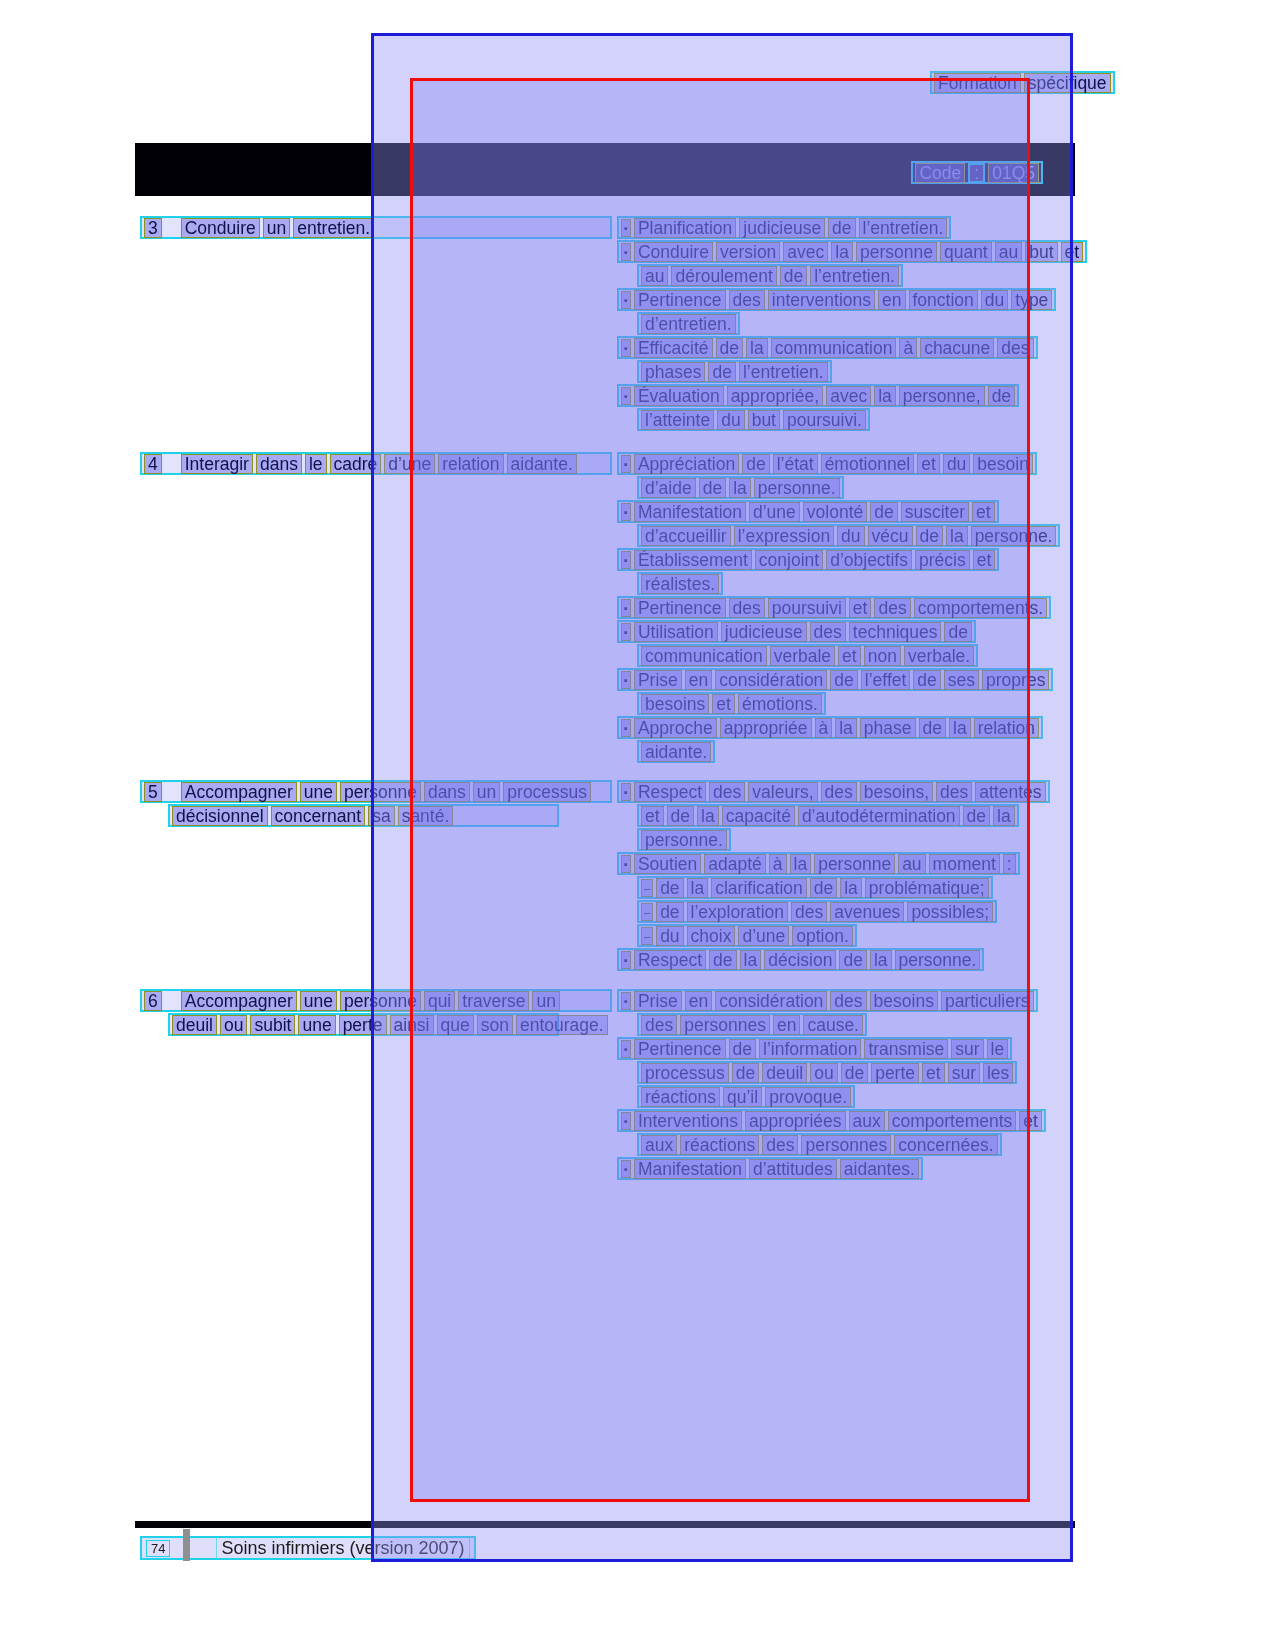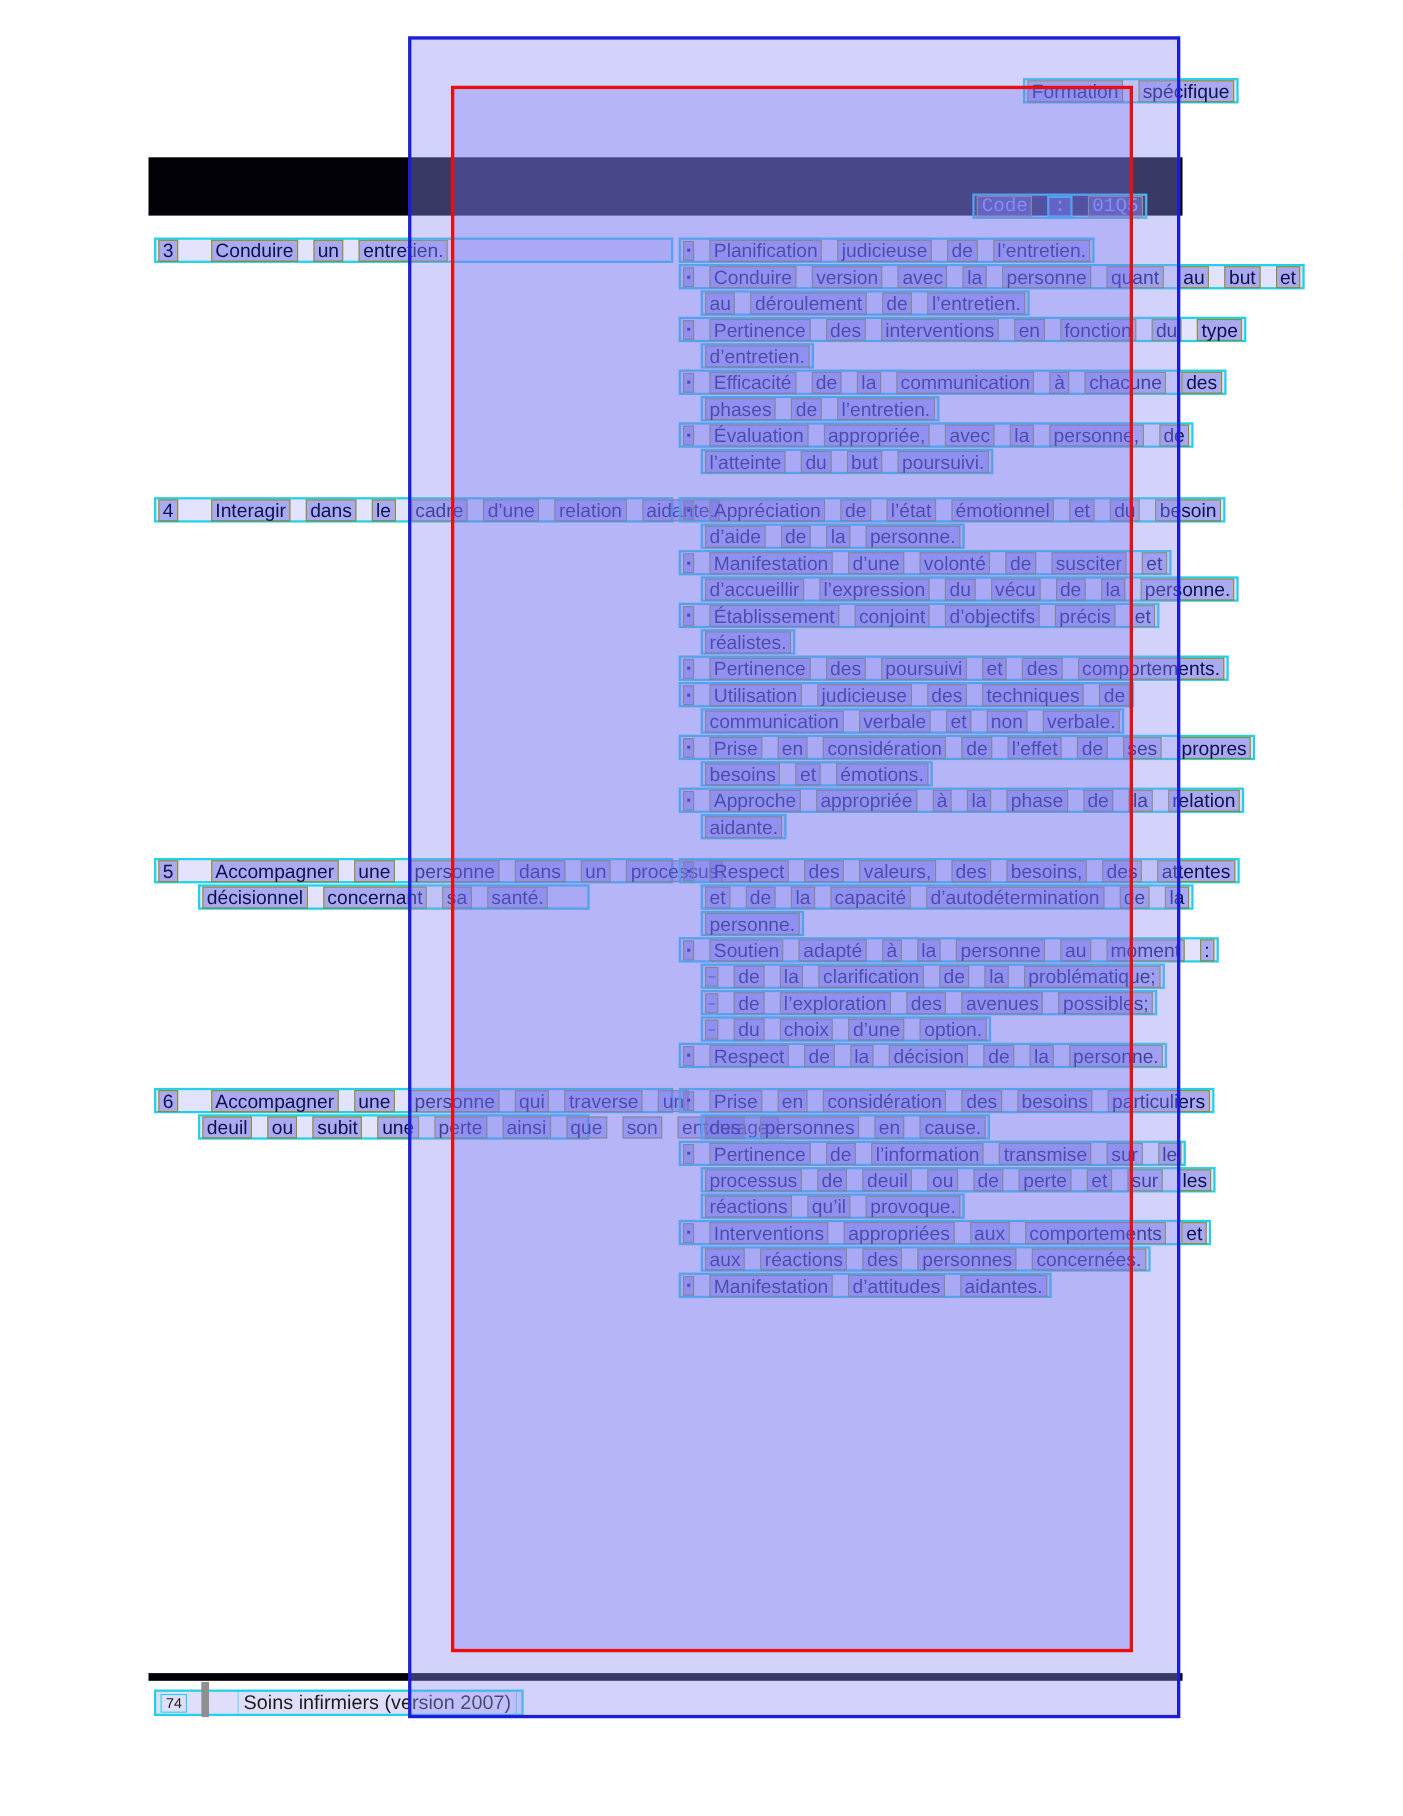--- a/index.html
+++ b/index.html
@@ -13,41 +13,41 @@
 
   
   .overlay-blue{position:absolute;left:371px;top:33px;width:702px;height:1529px;
     background:rgba(142,142,244,.40);border:3px solid #1d1dd8;box-sizing:border-box;
     z-index:5;pointer-events:none;}
   .overlay-red{position:absolute;left:410px;top:78px;width:620px;height:1424px;
     background:rgba(106,106,238,.28);border:3px solid #ee0d0d;box-sizing:border-box;
     z-index:6;pointer-events:none;}
 
   
-  .ocr-line{display:flex;align-items:center;gap:14px;height:23px;margin-bottom:1px;
+  .ocr-line{display:flex;align-items:center;gap:3px;height:23px;margin-bottom:1px;
     box-sizing:border-box;border:2px solid #1fd2ea;background:rgba(128,128,245,.22);
     padding:0 2px;white-space:nowrap;}
   .chip{display:inline-block;box-sizing:border-box;border:1px solid #8f8f22;
     background:rgba(78,78,226,.38);padding:0 3px;color:#10104a;
     font-size:17.5px;line-height:18px;}
   .marker{font-size:11px;line-height:16px;padding:0 2px;}
   .num{margin-right:16px;}
 
   .row-layer{position:absolute;left:0;top:0;width:100%;height:100%;z-index:2;}
   .cell{position:absolute;}
   .cell.left{left:140px;width:472px;}
   .cell.right{left:617px;}
   .obj-line{width:472px;}
-  .obj-line.cont{width:356px;margin-left:40px;}
+  .obj-line.cont{width:391px;margin-left:28px;}
   .crit-line{width:-moz-fit-content;width:fit-content;}
   .crit-line.cont{margin-left:20px;}
 
   
   .formation-line{position:absolute;left:930px;top:71px;z-index:2;}
-  .code-line{position:absolute;right:232px;top:176px;z-index:2;font-family:Liberation Mono, monospace;}
+  .code-line{position:absolute;right:232px;top:161px;z-index:2;}
   .code-line .chip{background:rgba(120,120,250,.45);color:#9d9de8;border-color:#a0a02c;}
   .code-colon{border:2px solid #1fd2ea;background:rgba(120,120,250,.45);color:#9d9de8;
     font-size:17.5px;line-height:16px;padding:0 4px;}
 
   .footer-line{position:absolute;left:140px;top:1536px;z-index:2;display:flex;align-items:center;
     box-sizing:border-box;border:2px solid #1fd2ea;background:rgba(150,150,246,.30);
     height:24px;padding:0 4px;}
   .footer-num{border:1px solid #1fd2ea;padding:0 4px;font-size:13px;color:#1b1b1b;margin-right:46px;text-align:center;}
   .footer-title{font-size:18px;color:#1b1b1b;border:1px solid rgba(31,210,234,.6);padding:0 4px;}
 </style>

